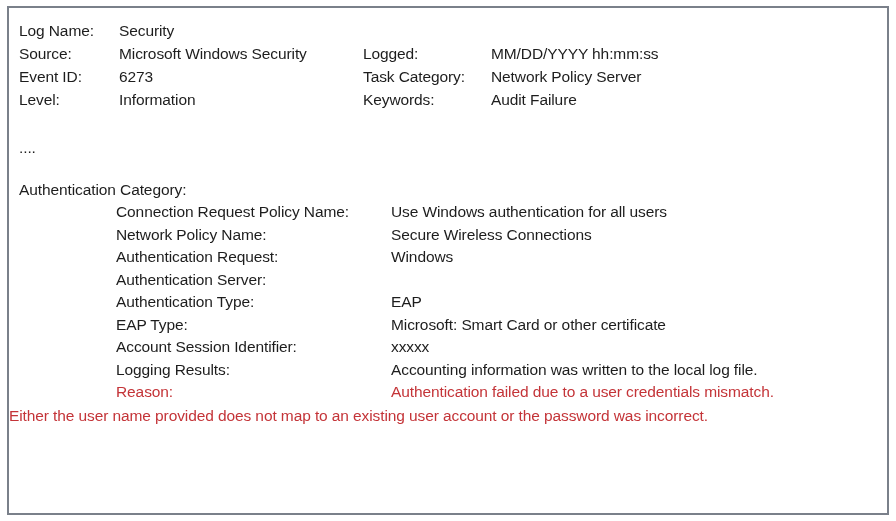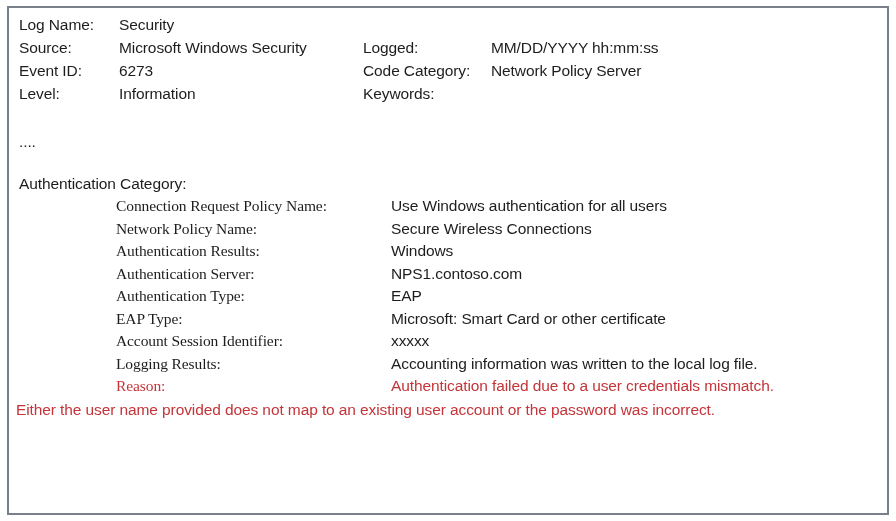--- a/index.html
+++ b/index.html
@@ -14,21 +14,21 @@
     font-family:"Liberation Sans","DejaVu Sans",sans-serif;
     font-size:15.5px;
     color:var(--text);
     letter-spacing:-0.1px;
   }
   .frame{
     position:absolute;
     left:7px;top:6px;right:7px;bottom:6px;
     border:2px solid var(--frame-border);
     background:var(--background);
-    padding:5px 0 0 0;
+    padding:11px 0 0 0;
   }
   
   .header-grid{
     display:grid;
     grid-template-columns:100px 244px 128px 1fr;
     grid-auto-rows:23px;
     align-items:center;
     margin-left:10px;
   }
   .cell{white-space:nowrap;overflow:hidden;}
@@ -38,26 +38,25 @@
   .details{margin-left:107px;}
   .detail-row{
     display:flex;
     height:22.5px;
     align-items:center;
   }
   .detail-row .dl{
     width:275px;
     flex:0 0 275px;
     white-space:nowrap;
-    font-family:Liberation Serif, serif;
   }
   .detail-row .dv{white-space:nowrap;}
   .detail-row.err{color:var(--error-text);}
   .footer-error{
-    margin-left:7px;
+    margin-left:0;
     color:var(--error-text);
     line-height:23px;
     white-space:nowrap;
   }
 </style>
 </head>
 <body>
 
 <div class="frame">
 
@@ -67,49 +66,49 @@
     <span class="cell"></span>
     <span class="cell"></span>
 
     <span class="cell">Source:</span>
     <span class="cell">Microsoft Windows Security</span>
     <span class="cell">Logged:</span>
     <span class="cell">MM/DD/YYYY hh:mm:ss</span>
 
     <span class="cell">Event ID:</span>
     <span class="cell">6273</span>
-    <span class="cell">Code Category:</span>
+    <span class="cell">Task Category:</span>
     <span class="cell">Network Policy Server</span>
 
     <span class="cell">Level:</span>
     <span class="cell">Information</span>
     <span class="cell">Keywords:</span>
+    <span class="cell">Audit Failure</span>
   </div>
 
 
   <div class="dots">....</div>
 
   <div class="section-title">Authentication Category:</div>
 
   <div class="details">
     <div class="detail-row">
       <span class="dl">Connection Request Policy Name:</span>
       <span class="dv">Use Windows authentication for all users</span>
     </div>
     <div class="detail-row">
       <span class="dl">Network Policy Name:</span>
       <span class="dv">Secure Wireless Connections</span>
     </div>
     <div class="detail-row">
-      <span class="dl">Authentication Results:</span>
+      <span class="dl">Authentication Request:</span>
       <span class="dv">Windows</span>
     </div>
     <div class="detail-row">
       <span class="dl">Authentication Server:</span>
-      <span class="dv">NPS1.contoso.com</span>
     </div>
     <div class="detail-row">
       <span class="dl">Authentication Type:</span>
       <span class="dv">EAP</span>
     </div>
     <div class="detail-row">
       <span class="dl">EAP Type:</span>
       <span class="dv">Microsoft: Smart Card or other certificate</span>
     </div>
     <div class="detail-row">

